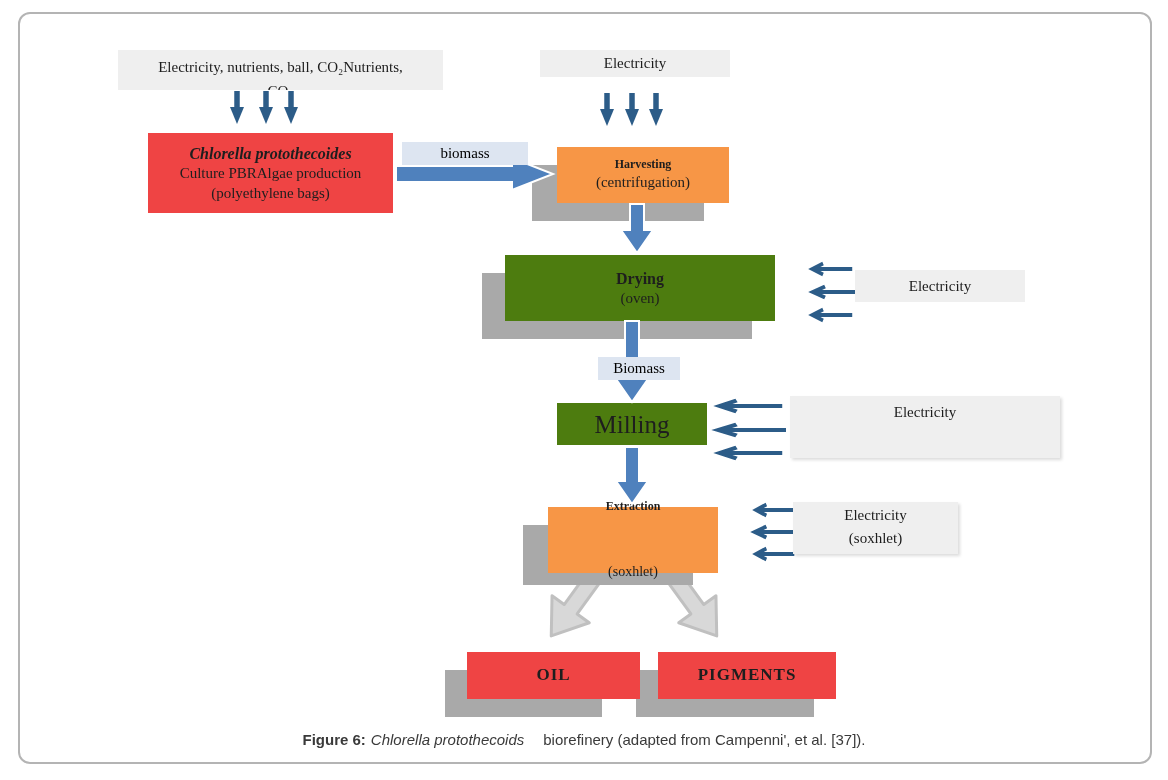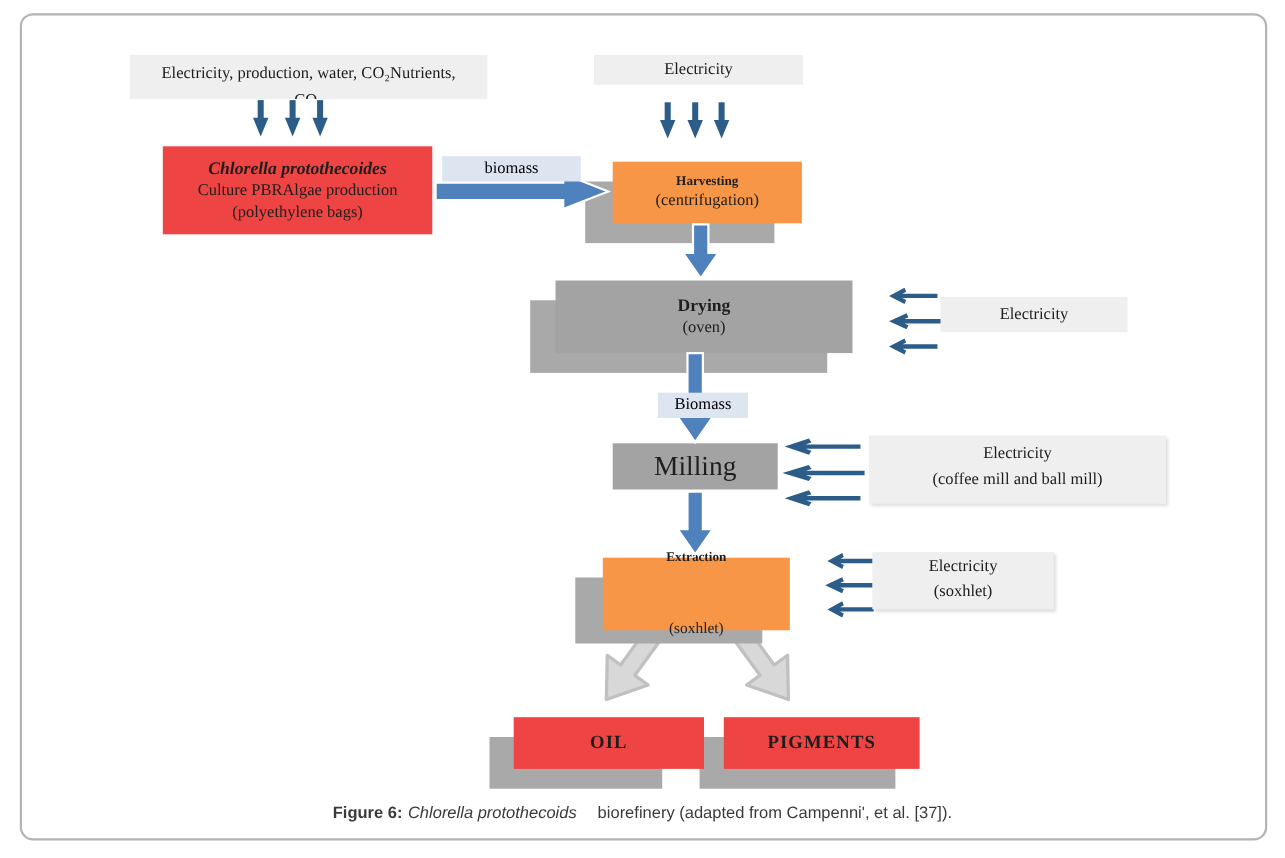--- a/index.html
+++ b/index.html
@@ -19,21 +19,21 @@
   .glabel.shadowed{box-shadow:2px 2px 3px rgba(0,0,0,0.14);}
   .blabel{
     background:#dde5f1;text-align:center;font-size:15px;color:#000000;z-index:4;
   }
   .node{
     display:flex;flex-direction:column;justify-content:center;align-items:center;
     text-align:center;line-height:1.32;z-index:2;color:#1e1e1e;
   }
   .green{background:#ef4444;}
   .orange{background:#f79646;}
-  .yellow{background:#a3a3a3;}
+  .yellow{background:#4d7c0f;}
   .shadow{background:#a9a9a9;z-index:1;}
   .title{font-weight:bold;font-size:12px;}
   .sub{font-size:15px;}
   .species{font-weight:bold;font-style:italic;font-size:16px;}
   .big{font-size:25px;}
   .outlabel{font-weight:bold;font-size:17px;letter-spacing:1px;}
   svg.icon{overflow:visible;display:block;}
   .sm-down line{stroke:#2c5c88;stroke-width:5.5;}
   .sm-down polygon{fill:#2c5c88;}
   .thin-left path{stroke:#2c5c88;stroke-width:4;fill:none;}
@@ -48,21 +48,21 @@
   }
   .caption .cap-label{font-weight:bold;margin-right:5px;}
   .caption .cap-species{font-style:italic;margin-right:19px;}
 </style>
 </head>
 <body>
 
 <div class="abs frame"></div>
 
 <div class="abs glabel clipbox" style="left:118px;top:50px;width:325px;height:35px;">
-  <div>Electricity, production, water, CO₂Nutrients,</div>
+  <div>Electricity, nutrients, ball, CO₂Nutrients,</div>
   <div>CO₂</div>
 </div>
 
 <svg class="abs icon sm-down" style="left:228px;top:90px;" width="18" height="36" viewBox="0 0 18 36">
   <line x1="9" y1="1" x2="9" y2="20"></line>
     <polygon points="2,17 9,34 16,17"></polygon>
 </svg>
 <svg class="abs icon sm-down" style="left:257px;top:90px;" width="18" height="36" viewBox="0 0 18 36">
   <line x1="9" y1="1" x2="9" y2="20"></line>
     <polygon points="2,17 9,34 16,17"></polygon>
@@ -129,21 +129,20 @@
   <polygon points="11,1 25,1 25,59 34,59 18,82 2,59 11,59"></polygon>
 </svg>
 <div class="abs blabel" style="left:598px;top:357px;width:82px;height:23px;line-height:23px;">Biomass</div>
 
 <div class="abs node yellow" style="left:557px;top:403px;width:150px;height:42px;">
   <div class="big">Milling</div>
 </div>
 
 <div class="abs glabel shadowed" style="left:790px;top:396px;width:270px;height:58px;padding-top:4px;line-height:24px;">
   <div>Electricity</div>
-  <div>(coffee mill and ball mill)</div>
 </div>
 <svg class="abs icon thin-left" style="left:713px;top:399px;" width="72" height="14" viewBox="0 0 52 14" preserveAspectRatio="none">
     <path d="M50 7 H6 M17 1.5 L5 7 L17 12.5"></path>
   </svg>
 <svg class="abs icon thin-left" style="left:711px;top:423px;" width="78" height="14" viewBox="0 0 52 14" preserveAspectRatio="none">
     <path d="M50 7 H6 M17 1.5 L5 7 L17 12.5"></path>
   </svg>
 <svg class="abs icon thin-left" style="left:713px;top:446px;" width="72" height="14" viewBox="0 0 52 14" preserveAspectRatio="none">
     <path d="M50 7 H6 M17 1.5 L5 7 L17 12.5"></path>
   </svg>

